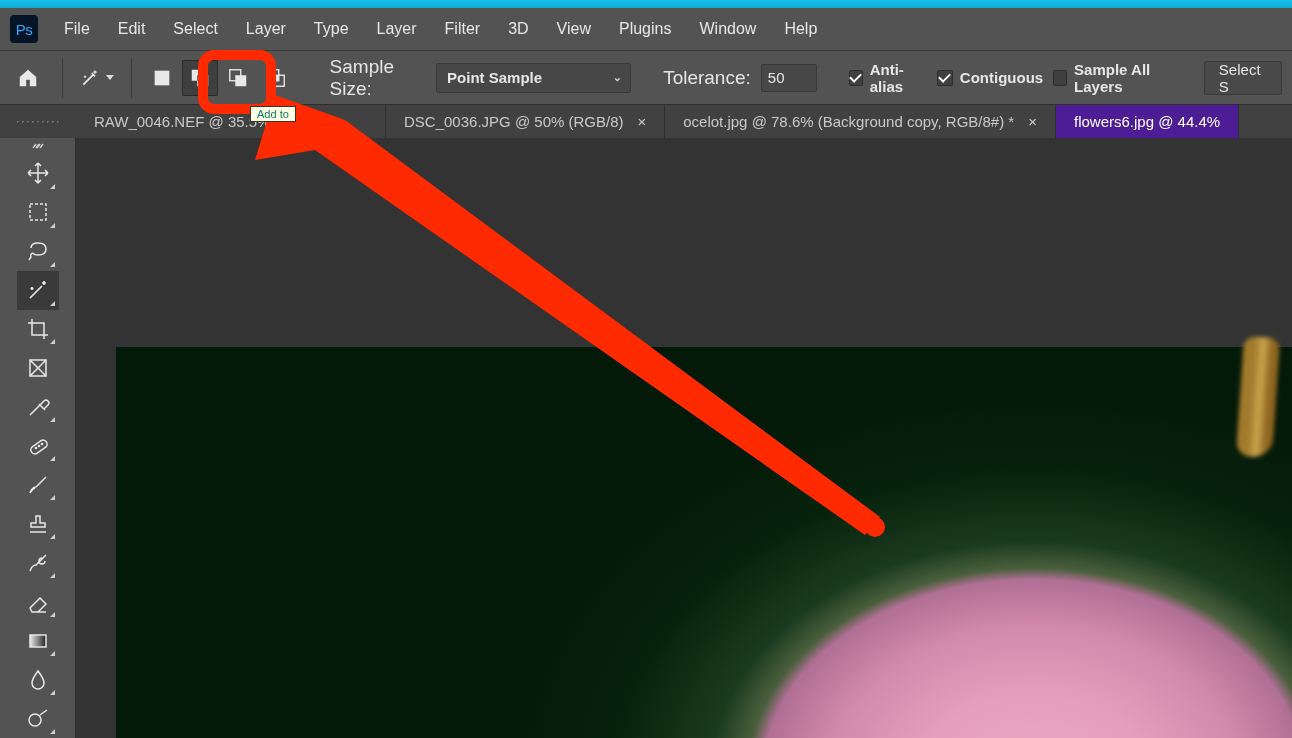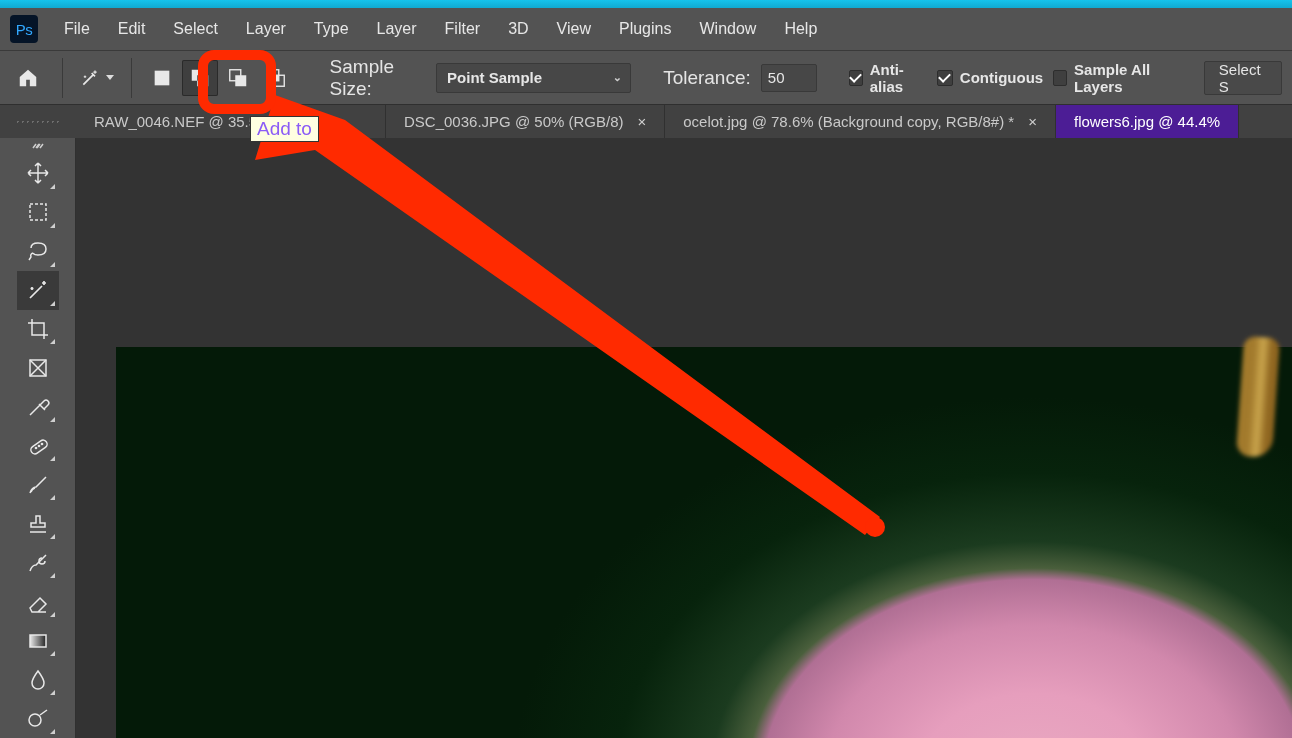--- a/index.html
+++ b/index.html
@@ -49,21 +49,21 @@
 .toolbtn { width:42px; height:40px; display:flex; align-items:center; justify-content:center; position:relative; }
 .toolbtn.active { background:#3a3a3a; }
 .toolbtn .tri { position:absolute; right:4px; bottom:4px; width:0;height:0;border-right:5px solid #cfcfcf; border-top:5px solid transparent; }
 .toolbtn svg { width:24px; height:24px; stroke:#e8e8e8; fill:none; stroke-width:1.5; }
 .canvas { flex:1; background:#333333; position:relative; overflow:hidden; }
 .canvas-inner { position:absolute; left:40px; top:209px; right:0; bottom:0; background: radial-gradient(ellipse 520px 380px at 78% 110%, #e9a9c1 0%, #e69ebd 22%, #d188ac 40%, #b06f94 52%, #4a5f3c 55%, #1b3b1f 62%, #07230c 80%, #041a08 100%); }
 .stalk { position:absolute; right:16px; top:-10px; width:36px; height:120px; background: linear-gradient(90deg,#a27a2c 30%,#caa54d 55%,#8f6620 80%); border-radius:12px 12px 20px 14px; filter: blur(2px); transform: rotate(4deg); }
 
 
 .ann-box { position:absolute; left:198px; top:50px; width:78px; height:64px; border:10px solid #ff2a00; border-radius:16px; z-index: 40; }
-.tooltip { position:absolute; left:250px; top:116px; background:#ffffe1; border:1px solid #333; color:#8b5cf6; font-size:19px; padding:1px 6px; z-index:45; white-space: nowrap; }
+.tooltip { position:absolute; left:250px; top:106px; background:#ffffe1; border:1px solid #333; color:#0f766e; font-size:11px; padding:1px 6px; z-index:45; white-space: nowrap; }
 .ann-arrow { position:absolute; left:215px; top:95px; z-index:38; }
 </style>
 </head>
 <body>
 
 <div class="os-titlebar"></div>
 
 <div class="menubar">
   <div class="ps-logo">
       <span>Ps</span>

